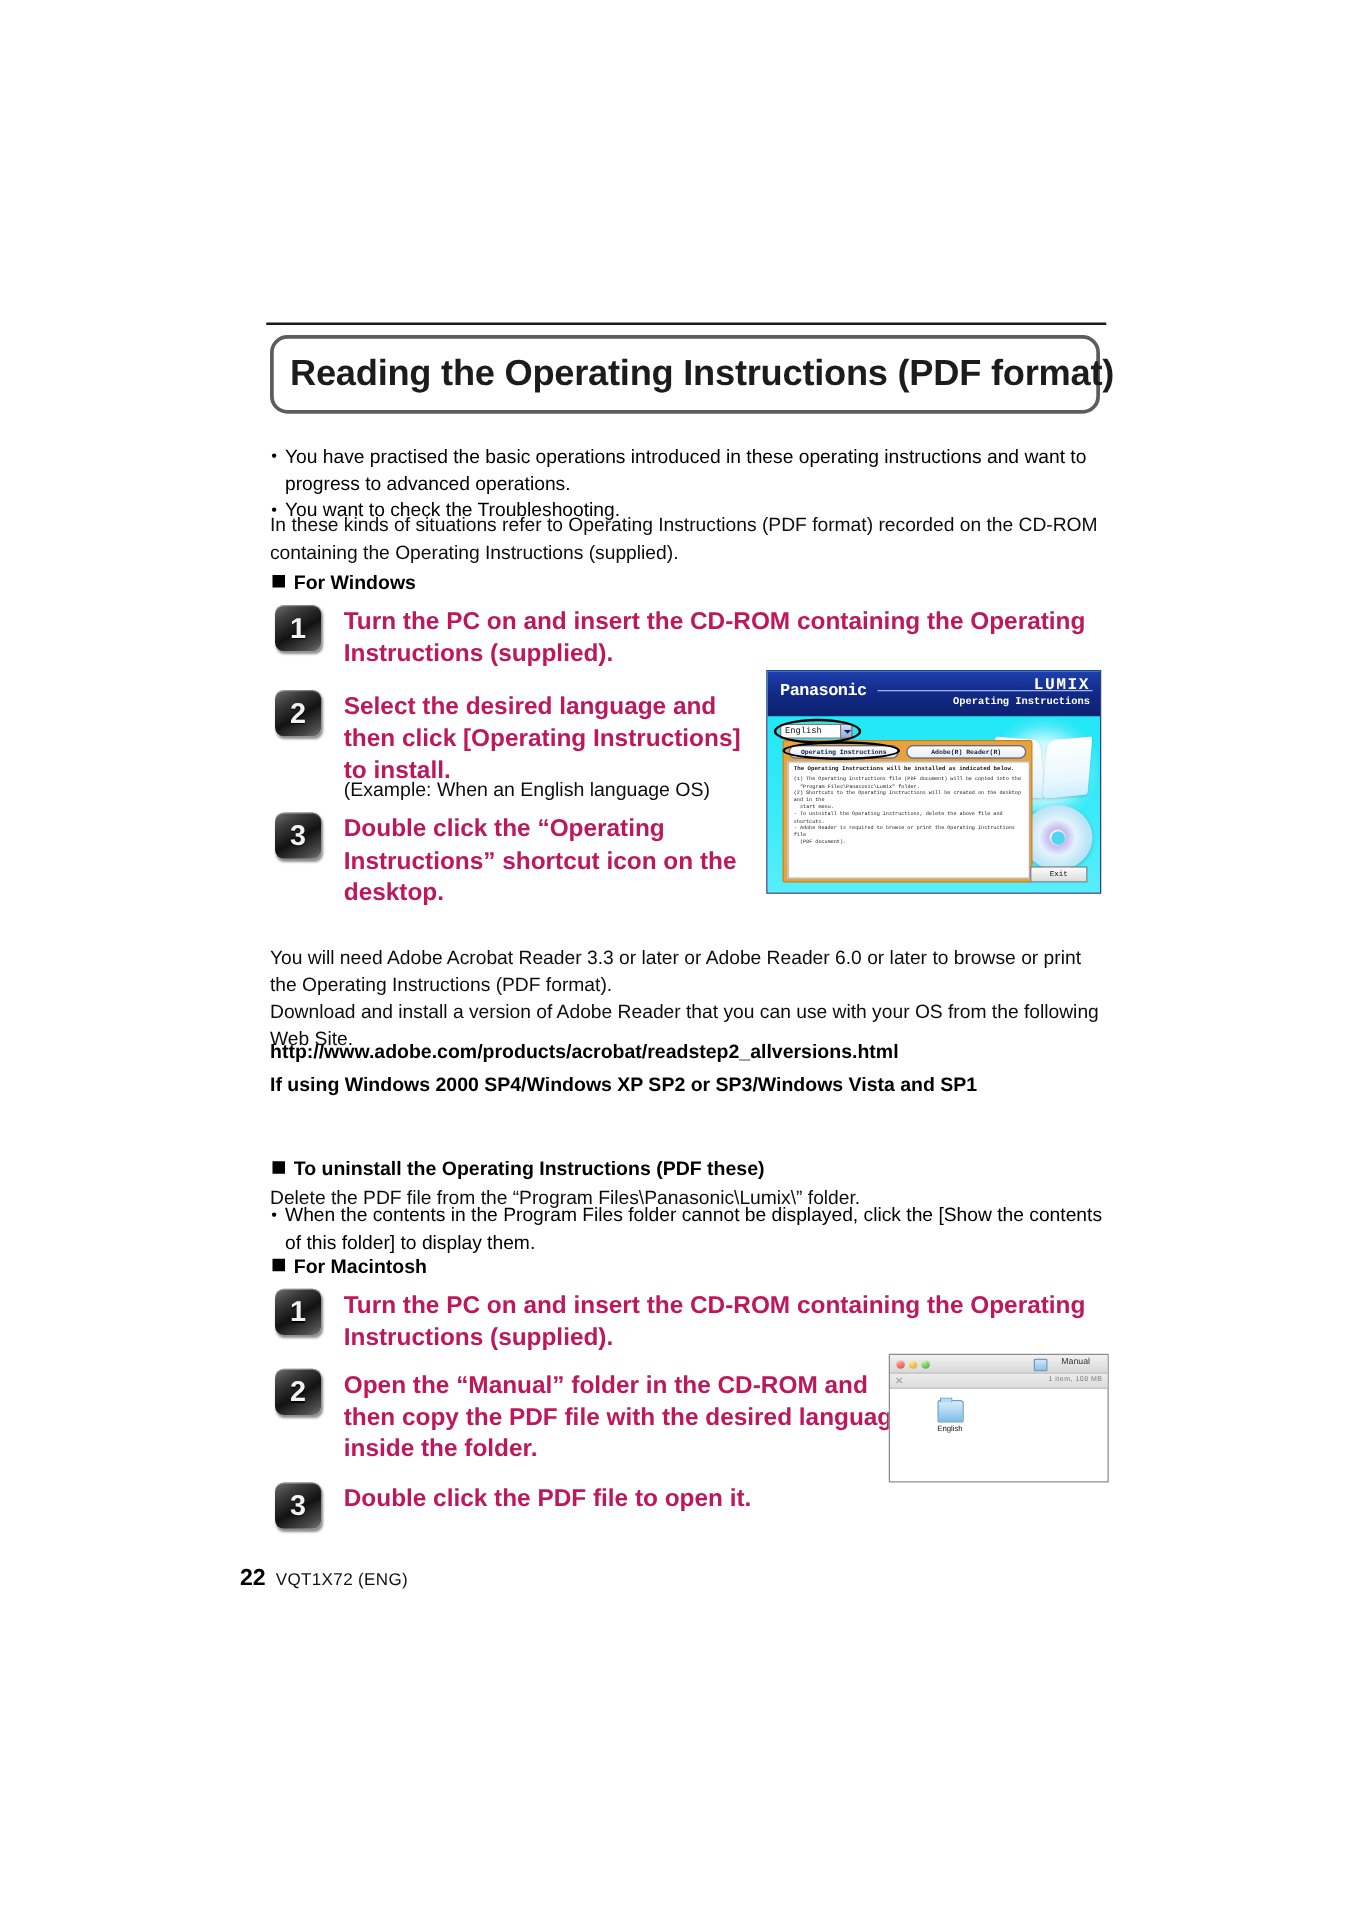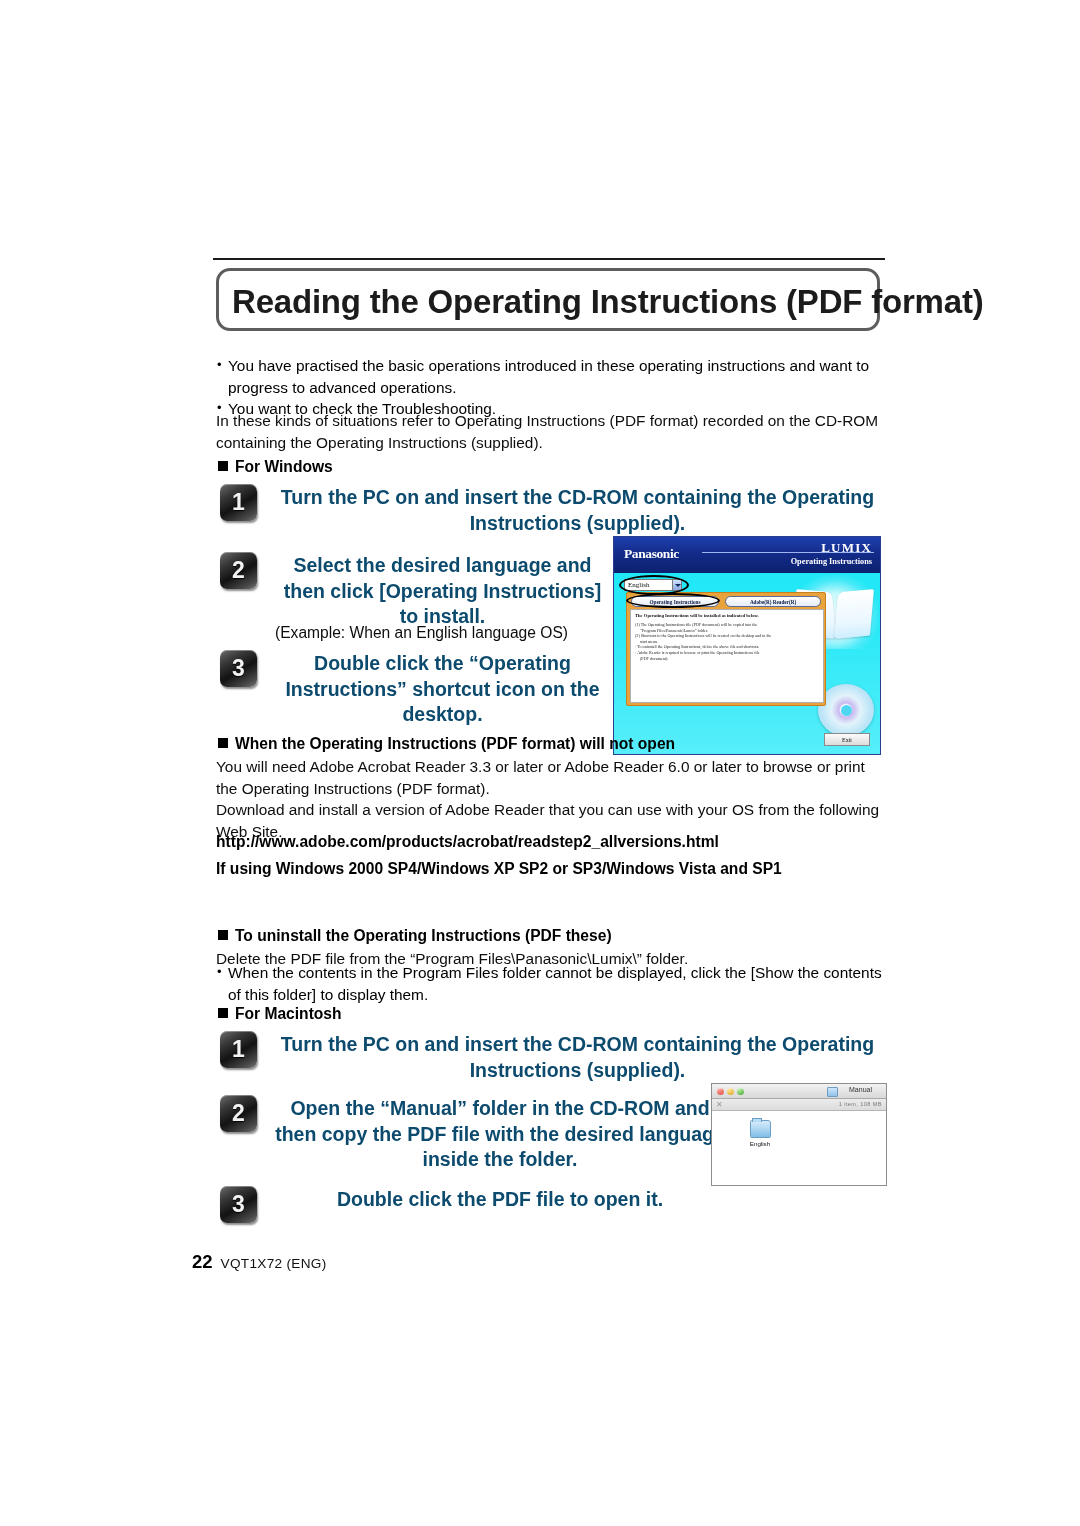--- a/index.html
+++ b/index.html
@@ -42,21 +42,21 @@
     border-radius: 14px;
     box-sizing: border-box;
     background: #ffffff;
     overflow: hidden;
   }
   .title-text {
     position: absolute;
     left: 232px;
     top: 283px;
     width: 648px;
-    font-size: 33px;
+    font-size: 29px;
     font-weight: bold;
     letter-spacing: -0.2px;
     color: #1c1c1c;
     white-space: nowrap;
   }
 
   
   .body-text {
     position: absolute;
     font-size: 15.4px;
@@ -123,42 +123,41 @@
     text-shadow: 0 1px 1px rgba(0,0,0,0.9);
     font-family: "Liberation Sans", sans-serif;
   }
   .step-text {
     position: absolute;
     left: 55px;
     top: 1px;
     font-size: 19.5px;
     font-weight: bold;
     line-height: 25.5px;
-    color: #0c4a6e;
-    text-align: center;
+    color: #be185d;
   }
   .step-note {
     position: absolute;
     font-size: 15.6px;
     line-height: 21px;
     color: #0d0d0d;
   }
 
   
   .installer {
     position: absolute;
     left: 613px;
     top: 536px;
     width: 268px;
-    height: 219px;
+    height: 179px;
     background: linear-gradient(180deg,#19e6f5 0%, #2ce9f7 45%, #57eefa 100%);
     border: 1px solid #2a3f8f;
     box-sizing: border-box;
     overflow: hidden;
-    font-family: Liberation Serif, serif;
+    font-family: Liberation Mono, monospace;
   }
   .inst-header {
     position: absolute;
     left: 0; top: 0;
     width: 100%;
     height: 36px;
     background: linear-gradient(180deg,#1f3fae 0%, #122a86 50%, #0d2170 100%);
   }
   .inst-panasonic {
     position: absolute;
@@ -533,23 +532,20 @@
         <div class="ln ind">(PDF document).</div>
       </div>
     </div>
 
     <div class="inst-exit">Exit</div>
 
     <div class="oval-hi oval-lang"></div>
     <div class="oval-hi oval-tab"></div>
   </div>
 
-  <div class="sec-head" style="left:218px; top:733px;">
-    <span class="sq"></span><span>When the Operating Instructions (PDF format) will not open</span>
-  </div>
   <div class="body-text" style="left:216px; top:756px; width:668px;">You will need Adobe Acrobat Reader 3.3 or later or Adobe Reader 6.0 or later to browse or print the Operating Instructions (PDF format).</div>
   <div class="body-text" style="left:216px; top:799px; width:668px;">Download and install a version of Adobe Reader that you can use with your OS from the following Web Site.</div>
   <div class="plain-bold" style="left:216px; top:831px; width:668px;">http://www.adobe.com/products/acrobat/readstep2_allversions.html</div>
 
   <div class="plain-bold" style="left:216px; top:858px; width:668px;">If using Windows 2000 SP4/Windows XP SP2 or SP3/Windows Vista and SP1</div>
 
   <div class="sec-head" style="left:218px; top:925px;">
     <span class="sq"></span><span>To uninstall the Operating Instructions (PDF these)</span>
   </div>
   <div class="body-text" style="left:216px; top:948px; width:668px;">Delete the PDF file from the “Program Files\Panasonic\Lumix\” folder.</div>

